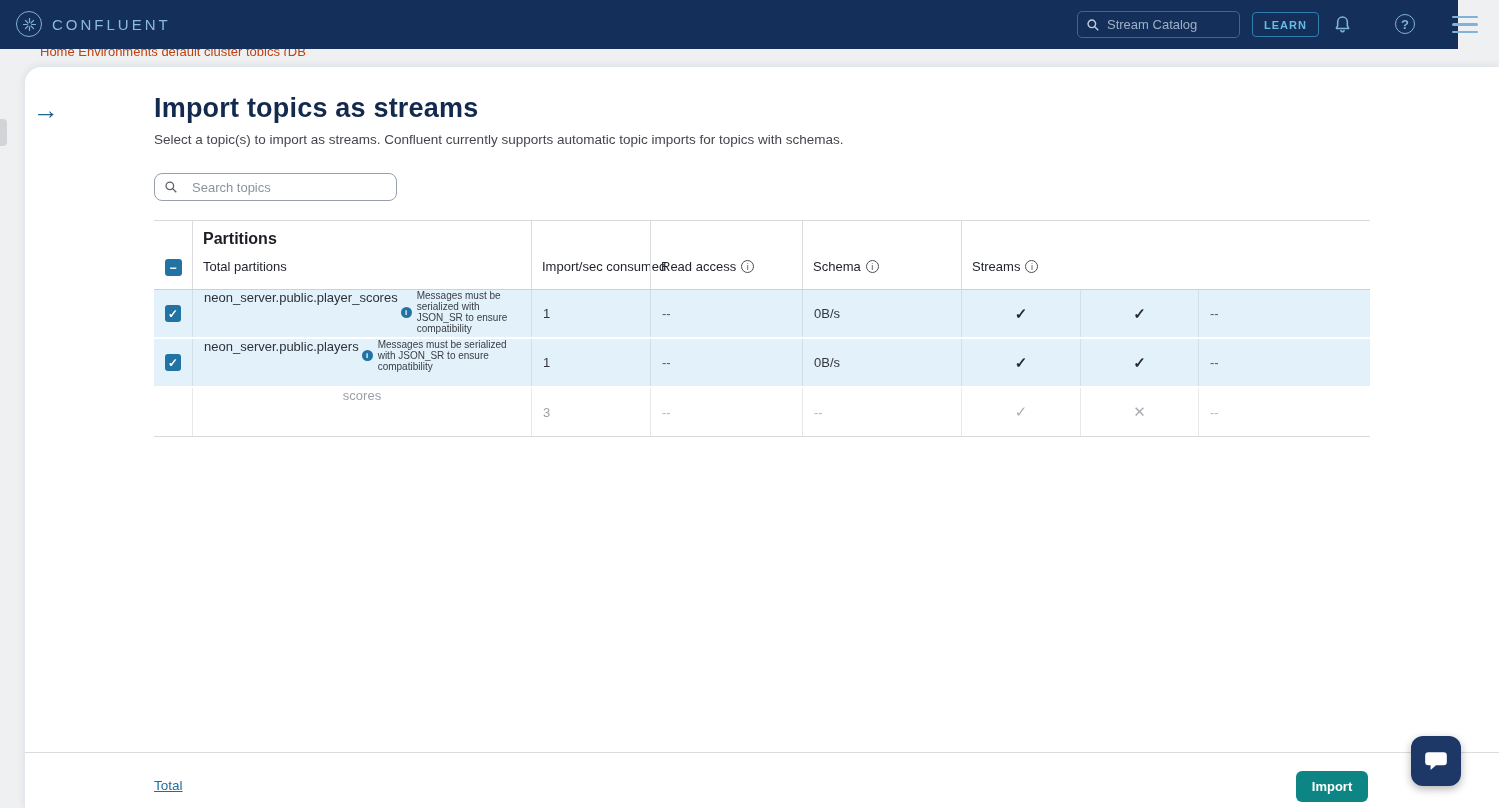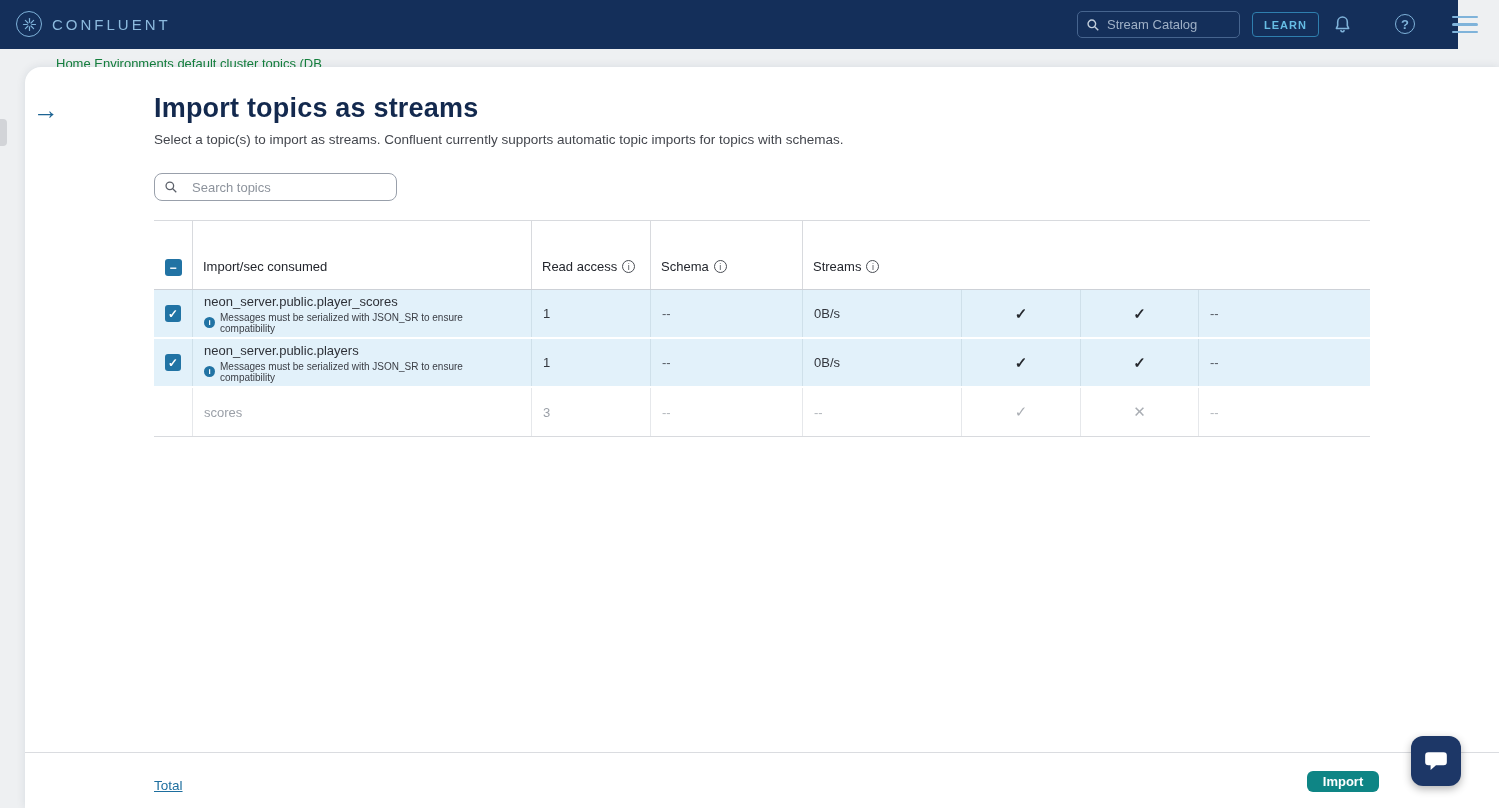--- a/index.html
+++ b/index.html
@@ -15,21 +15,21 @@
   .nav-search input { background:transparent; border:none; outline:none; color:#aebdd0; font-size:13px; width:110px; font-family:"Liberation Sans", sans-serif; }
   .nav-search input::placeholder { color:#9fb0c6; }
   .learn-btn { position:absolute; left:1252px; top:12px; height:25px; padding:0 11px; border:1px solid #2f7fae; border-radius:4px; background:transparent; color:#66bde4; font-size:11px; font-weight:bold; letter-spacing:1px; display:flex; align-items:center; cursor:pointer; font-family:"Liberation Sans", sans-serif; }
   .nav-ico { position:absolute; top:12px; width:24px; height:24px; display:flex; align-items:center; justify-content:center; cursor:pointer; }
   .help-circle { width:20px; height:20px; border:1.7px solid #7fb3da; border-radius:50%; color:#7fb3da; font-size:13px; font-weight:bold; display:flex; align-items:center; justify-content:center; }
   .burger { position:absolute; left:1452px; top:16px; width:26px; cursor:pointer; }
   .burger span { display:block; height:2.4px; background:#7fb3da; border-radius:2px; margin-bottom:5px; }
   .burger span:last-child { margin-bottom:0; }
 
   
-  #breadcrumb-sliver { position:absolute; left:40px; top:56px; height:12px; overflow:hidden; color:#15803d; font-size:13px; white-space:nowrap; z-index:1; width:700px;margin-left:16px; }
+  #breadcrumb-sliver { position:absolute; left:40px; top:44px; height:12px; overflow:hidden; color:#c2410c; font-size:13px; white-space:nowrap; z-index:1; width:700px; }
   #left-notch { position:absolute; left:0; top:119px; width:7px; height:27px; background:#d2d4d8; border-radius:0 4px 4px 0; z-index:3; }
 
   
   #panel { position:absolute; left:25px; top:67px; width:1474px; height:741px; background:#ffffff; border-top-left-radius:16px; box-shadow:0 0 10px rgba(20,40,70,0.10); z-index:5; }
   #collapse-arrow { position:absolute; left:8px; top:30px; font-size:26px; color:#1d6493; cursor:pointer; line-height:1; }
   #page-title { position:absolute; left:129px; top:26px; font-size:27px; font-weight:bold; color:#13294e; letter-spacing:.2px; }
   #page-subtitle { position:absolute; left:129px; top:65px; font-size:13.5px; color:#43464d; }
 
   
   #topic-search { position:absolute; left:129px; top:106px; width:243px; height:28px; border:1px solid #99a0ab; border-radius:8px; display:flex; align-items:center; padding:0 9px; gap:14px; background:#fff; }
@@ -45,37 +45,37 @@
   .hgroup { font-size:16px; font-weight:bold; color:#1b1e24; height:22px; }
   .hsub { font-size:13px; color:#23262d; margin-top:7px; display:flex; align-items:center; gap:5px; white-space:nowrap; }
   .inf { width:13px; height:13px; border:1px solid #4a4e55; border-radius:50%; color:#4a4e55; font-size:9px; display:inline-flex; align-items:center; justify-content:center; flex:0 0 auto; font-style:normal; }
 
   .trow { height:49px; }
   .trow.sel { background:#e2f1fa; border-bottom:2px solid #ffffff; }
   .trow.dis { background:#ffffff; border-bottom:1px solid #d8dade; }
   .cell { border-left:1px solid #cfe0ea; padding:0 11px; display:flex; align-items:center; font-size:13px; color:#33363d; overflow:hidden; }
   .trow.dis .cell { border-left-color:#e6e8eb; color:#9ba0a8; }
   .cell:first-child { border-left:none; justify-content:center; }
-  .cell.namecell { flex-direction:column; align-items:flex-start; justify-content:center; gap:3px; }
+  .cell.namecell { flex-direction:row; align-items:flex-start; justify-content:center; gap:3px; }
   .topic-name { font-size:13px; color:#2e3138; }
   .trow.dis .topic-name { color:#9ba0a8; }
   .topic-note { font-size:10px; color:#3a3d44; display:flex; align-items:center; gap:5px; }
   .info-dot { width:11px; height:11px; border-radius:50%; background:#2173a4; color:#fff; font-size:8px; font-weight:bold; display:inline-flex; align-items:center; justify-content:center; flex:0 0 auto; font-style:normal; }
   .cell.center { justify-content:center; }
   .mark { font-size:15px; font-weight:600; color:#26292e; }
   .trow.dis .mark { color:#a9adb3; font-weight:400; }
   .dash { color:#565b63; }
   .trow.dis .dash { color:#b3b7bd; }
 
   .cb { width:17px; height:17px; border-radius:3px; background:#2173a4; color:#fff; display:flex; align-items:center; justify-content:center; font-size:12px; font-weight:bold; cursor:pointer; line-height:1; }
 
   
   #footer-divider { position:absolute; left:0; right:0; top:685px; height:1px; background:#dadce0; }
   #back-link { position:absolute; left:129px; top:711px; font-size:13.5px; color:#1d6e9e; text-decoration:underline; cursor:pointer; }
-  #import-btn { position:absolute; left:1271px; top:704px; width:72px; height:21px; background:#0e8585; border:none; border-radius:6px; color:#fff; font-size:13px; font-weight:bold; cursor:pointer; font-family:"Liberation Sans", sans-serif;margin-left:11px; }
+  #import-btn { position:absolute; left:1271px; top:704px; width:72px; height:31px; background:#0e8585; border:none; border-radius:6px; color:#fff; font-size:13px; font-weight:bold; cursor:pointer; font-family:"Liberation Sans", sans-serif; }
 
   
   #chat-fab { position:absolute; left:1411px; top:736px; width:50px; height:50px; background:#1d3767; border-radius:12px; display:flex; align-items:center; justify-content:center; z-index:30; box-shadow:0 3px 8px rgba(0,0,0,0.30); cursor:pointer; }
 </style>
 </head>
 <body>
 
 <div id="stage">
 
   <div id="navbar">
@@ -143,20 +143,24 @@
       <input type="text" placeholder="Search topics" style="">
     </div>
 
     <div id="topics-table">
 
       <div id="thead" class="grid8">
         <div class="hcol">
           <span class="cb">−</span>
         </div>
         <div class="hcol">
+          <span class="hgroup">Partitions</span>
+          <span class="hsub">Total partitions</span>
+        </div>
+        <div class="hcol">
           <span class="hgroup"></span>
           <span class="hsub">Import/sec consumed</span>
         </div>
         <div class="hcol">
           <span class="hgroup"></span>
           <span class="hsub">
               <span>Read access</span>
               <span class="inf">i</span>
             </span>
         </div>

